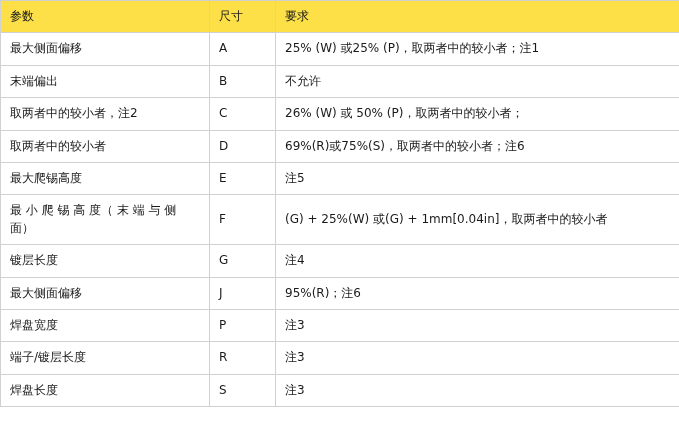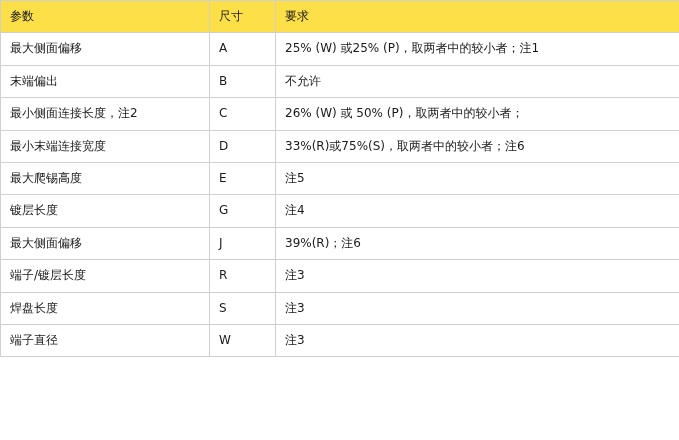--- a/index.html
+++ b/index.html
@@ -63,54 +63,59 @@
         <td class="cell-param">最大侧面偏移</td>
         <td class="cell-dim">A</td>
         <td class="cell-req">25% (W) 或25% (P)，取两者中的较小者；注1</td>
       </tr>
       <tr>
         <td class="cell-param">末端偏出</td>
         <td class="cell-dim">B</td>
         <td class="cell-req">不允许</td>
       </tr>
       <tr>
-        <td class="cell-param">最小侧面连接长度，注2</td>
+        <td class="cell-param">取两者中的较小者，注2</td>
         <td class="cell-dim">C</td>
         <td class="cell-req">26% (W) 或 50% (P)，取两者中的较小者；</td>
       </tr>
       <tr>
-        <td class="cell-param">最小末端连接宽度</td>
+        <td class="cell-param">取两者中的较小者</td>
         <td class="cell-dim">D</td>
-        <td class="cell-req">33%(R)或75%(S)，取两者中的较小者；注6</td>
+        <td class="cell-req">69%(R)或75%(S)，取两者中的较小者；注6</td>
       </tr>
       <tr>
         <td class="cell-param">最大爬锡高度</td>
         <td class="cell-dim">E</td>
         <td class="cell-req">注5</td>
+      </tr>
+      <tr class="tall">
+        <td class="cell-param">最 小 爬 锡 高 度（ 末 端 与 侧 面）</td>
+        <td class="cell-dim">F</td>
+        <td class="cell-req">(G) + 25%(W) 或(G) + 1mm[0.04in]，取两者中的较小者</td>
       </tr>
       <tr>
         <td class="cell-param">镀层长度</td>
         <td class="cell-dim">G</td>
         <td class="cell-req">注4</td>
       </tr>
       <tr>
         <td class="cell-param">最大侧面偏移</td>
         <td class="cell-dim">J</td>
-        <td class="cell-req"> 39%(R)；注6</td>
+        <td class="cell-req"> 95%(R)；注6</td>
+      </tr>
+      <tr>
+        <td class="cell-param">焊盘宽度</td>
+        <td class="cell-dim">P</td>
+        <td class="cell-req">注3</td>
       </tr>
       <tr>
         <td class="cell-param">端子/镀层长度</td>
         <td class="cell-dim">R</td>
         <td class="cell-req">注3</td>
       </tr>
       <tr>
         <td class="cell-param">焊盘长度</td>
         <td class="cell-dim">S</td>
         <td class="cell-req">注3</td>
       </tr>
-      <tr>
-        <td class="cell-param">端子直径</td>
-        <td class="cell-dim">W</td>
-        <td class="cell-req">注3</td>
-      </tr>
     </tbody>
   </table>
 </div>
 
 </body></html>

